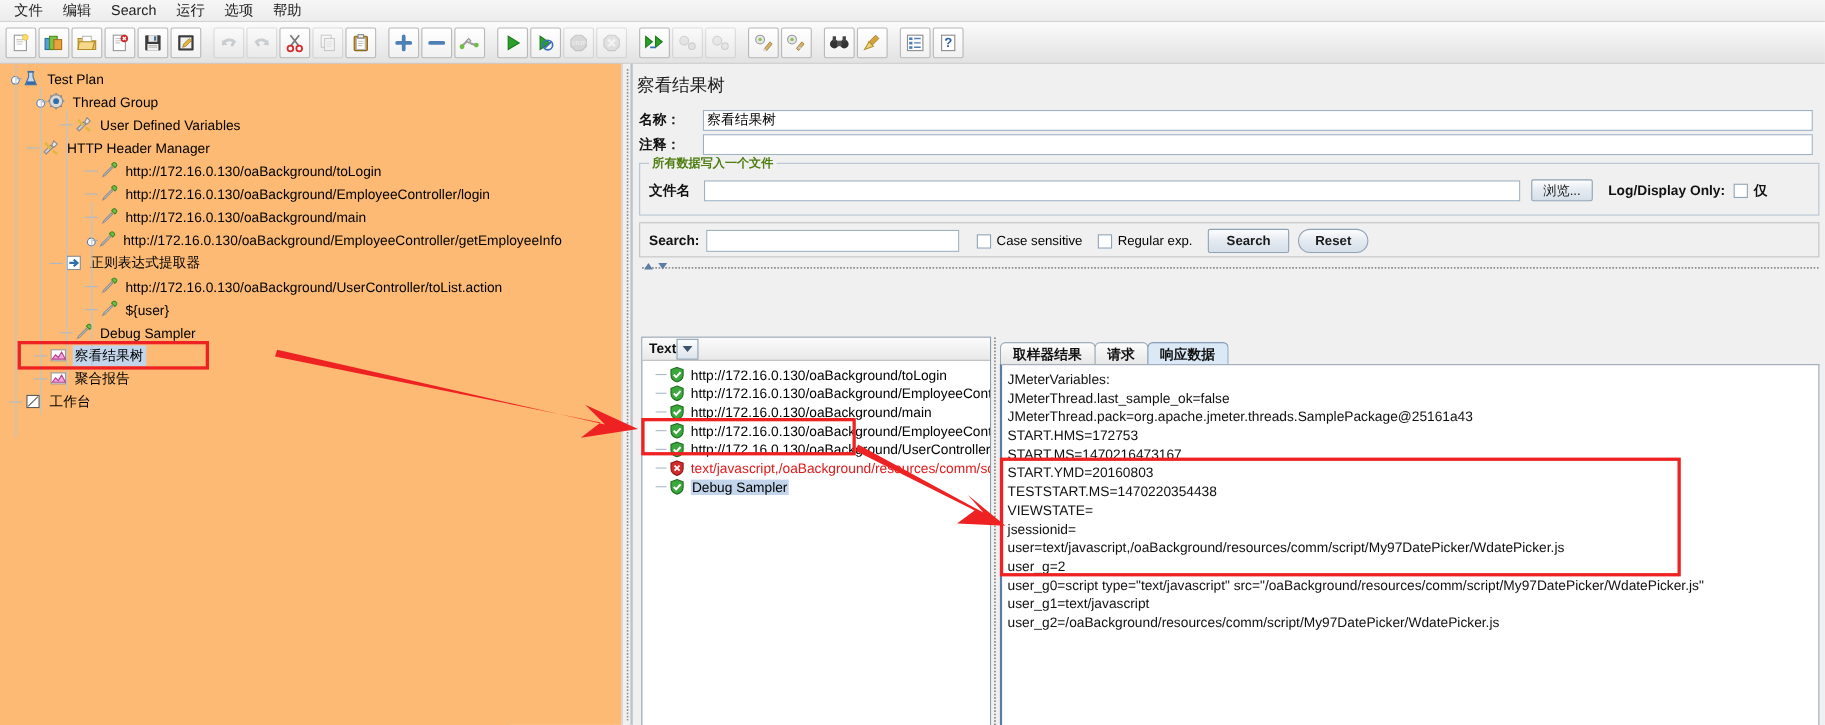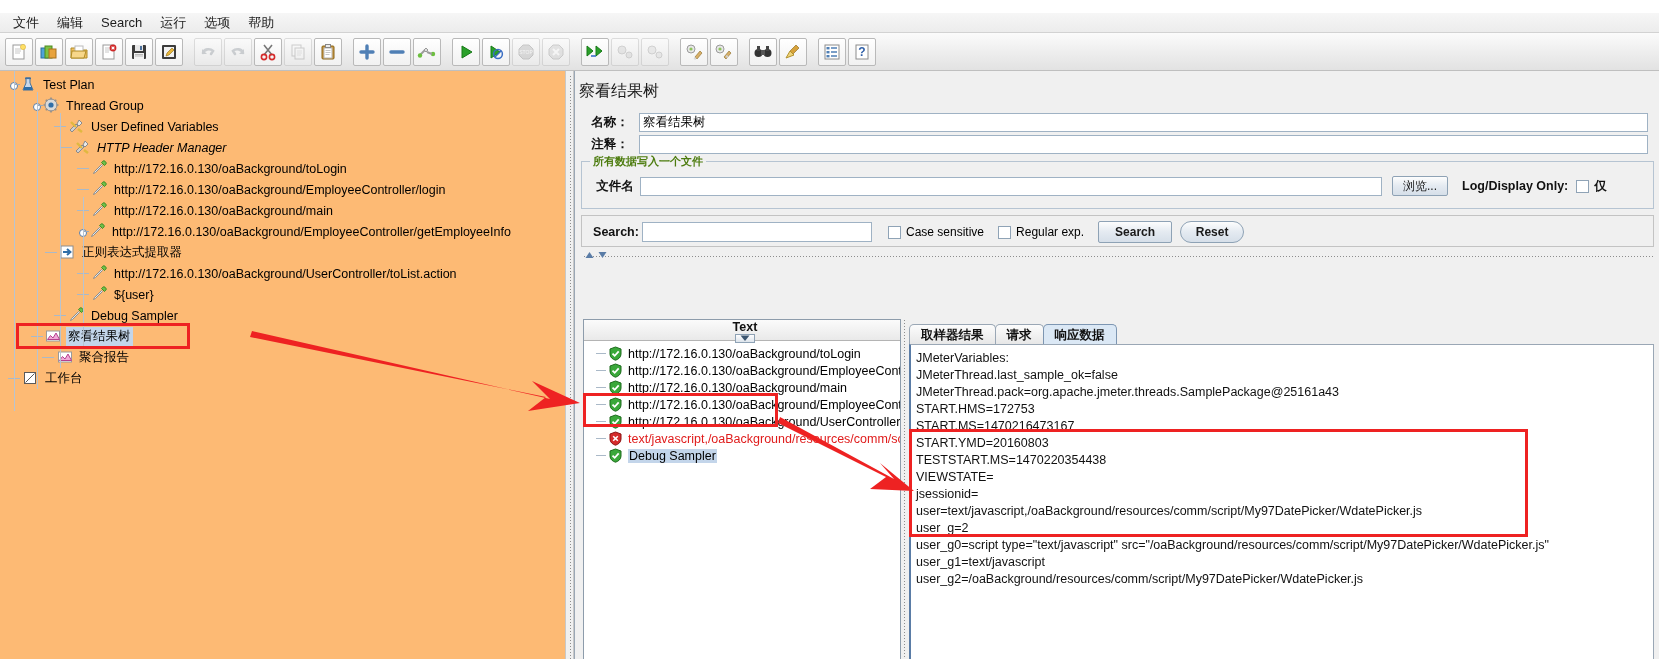--- a/index.html
+++ b/index.html
@@ -5,21 +5,21 @@
   * { box-sizing: border-box; }
   html, body {
     margin: 0; padding: 0;
     width: 1659px; height: 659px;
     overflow: hidden;
     background: #ffffff;
     font-family: "Liberation Sans", "DejaVu Sans", sans-serif;
     font-size: 12px;
     color: #000;
   }
-  #app { position: relative; width: 1659px; height: 506px; margin-top: 13px; }
+  #app { position: relative; width: 1659px; height: 506px; }
 
   
   .menubar {
     position: absolute; left: 0; top: 0; width: 1659px; height: 20px;
     background: linear-gradient(to bottom, #f6f6f6 0%, #ececec 100%);
     border-bottom: 1px solid #d2d2d2;
     display: flex; align-items: center; padding-left: 4px;
   }
   .menubar .mi {
     padding: 2px 9px; font-size: 13px; color: #1c1c1c; cursor: default;
@@ -87,21 +87,21 @@
 
   
   .right-pane {
     position: absolute; left: 574px; top: 58px; width: 1085px; height: 601px;
     background: #f0f0f0; border-left: 1px solid #9aa7b5;
   }
   .panel-title {
     position: absolute; left: 4px; top: 10px; font-size: 16px; color: #1b1b1b;
   }
   .field-row { position: absolute; left: 4px; display: flex; align-items: center; }
-  .flabel { font-size: 12.5px; font-weight: bold; color: #111; text-align: center; }
+  .flabel { font-size: 12.5px; font-weight: bold; color: #111; }
   .txtinput {
     border: 1px solid #9fb2c4; background: #ffffff; height: 19px;
     font-size: 12.5px; padding: 0 3px; color: #000;
     display: flex; align-items: center; font-family: "Liberation Sans", sans-serif;
   }
   .groupbox {
     position: absolute; border: 1px solid #b6c4d2; background: #f0f0f0;
   }
   .grouplabel {
     position: absolute; top: -8px; left: 8px; background: #f0f0f0;
@@ -123,21 +123,20 @@
 
   
   .res-left {
     position: absolute; left: 8px; top: 248px; width: 318px; height: 403px;
     border: 1px solid #8d9cab; background: #ffffff; overflow: hidden;
   }
   .res-header {
     height: 21px; background: linear-gradient(to bottom,#fbfbfb,#e9e9e9);
     border-bottom: 1px solid #b4b4b4; display: flex; align-items: center;
     padding-left: 6px; font-size: 12.5px; font-weight: bold; color: #111;
-    flex-direction: column;
   }
   .combo-arrow {
     width: 20px; height: 19px; border: 1px solid #8ea2b5;
     background: linear-gradient(to bottom,#fdfdfd,#dde4ec);
     display:flex; align-items:center; justify-content:center; margin-right:1px;
   }
   .rrow { height: 17px; display: flex; align-items: center; white-space: nowrap;
     padding-left: 12px; font-size: 12.5px; }
   .rrow .tline-h { width: 10px; }
   .shield { width: 15px; height: 15px; margin-right: 5px; flex:none; }
@@ -427,21 +426,21 @@
         <div class="trow" style="padding-left: 54px;">
           <span class="tline-h"></span>
           <span class="ticon"><svg width="16" height="16" viewBox="0 0 16 16">
               <path d="M2 12l6-6 2 2-6 6z" fill="#cfcfcf" stroke="#8a8a8a"></path>
               <path d="M11 2l3 3-3 3-2-2z" fill="#e9e9e9" stroke="#8a8a8a"></path>
               <path d="M3 4l5 5" stroke="#e0b840" stroke-width="2.4"></path>
               <path d="M10 11l4 3" stroke="#e0b840" stroke-width="2.4"></path>
             </svg></span>
           <span class="tlabel">User Defined Variables</span>
         </div>
-        <div class="trow" style="padding-left: 60px; font-style: italic;">
+        <div class="trow" style="padding-left: 24px;">
           <span class="tline-h"></span>
           <span class="ticon"><svg width="16" height="16" viewBox="0 0 16 16">
               <path d="M2 12l6-6 2 2-6 6z" fill="#cfcfcf" stroke="#8a8a8a"></path>
               <path d="M11 2l3 3-3 3-2-2z" fill="#e9e9e9" stroke="#8a8a8a"></path>
               <path d="M3 4l5 5" stroke="#e0b840" stroke-width="2.4"></path>
               <path d="M10 11l4 3" stroke="#e0b840" stroke-width="2.4"></path>
             </svg></span>
           <span class="tlabel">HTTP Header Manager</span>
         </div>
         <div class="trow" style="padding-left: 77px;">
@@ -509,21 +508,21 @@
           <span class="tlabel">Debug Sampler</span>
         </div>
         <div class="trow sel" style="padding-left: 31px;">
           <span class="tline-h"></span>
           <span class="ticon"><svg width="16" height="16" viewBox="0 0 16 16">
               <rect x="1.5" y="3" width="13" height="10" fill="#fff" stroke="#9a9a9a"></rect>
               <path d="M2.5 11.5l3-4 2.5 2.5 3-5 3.5 6.5z" fill="#f0a8d8" stroke="#b63f8f"></path>
             </svg></span>
           <span class="tlabel">察看结果树</span>
         </div>
-        <div class="trow" style="padding-left: 42px; text-align: center;">
+        <div class="trow" style="padding-left: 31px;">
           <span class="tline-h"></span>
           <span class="ticon"><svg width="16" height="16" viewBox="0 0 16 16">
               <rect x="1.5" y="3" width="13" height="10" fill="#fff" stroke="#9a9a9a"></rect>
               <path d="M2.5 11.5l3-4 2.5 2.5 3-5 3.5 6.5z" fill="#f0a8d8" stroke="#b63f8f"></path>
             </svg></span>
           <span class="tlabel">聚合报告</span>
         </div>
         <div class="trow" style="padding-left: 8px;">
           <span class="tline-h"></span>
           <span class="ticon"><svg width="16" height="16" viewBox="0 0 16 16">

